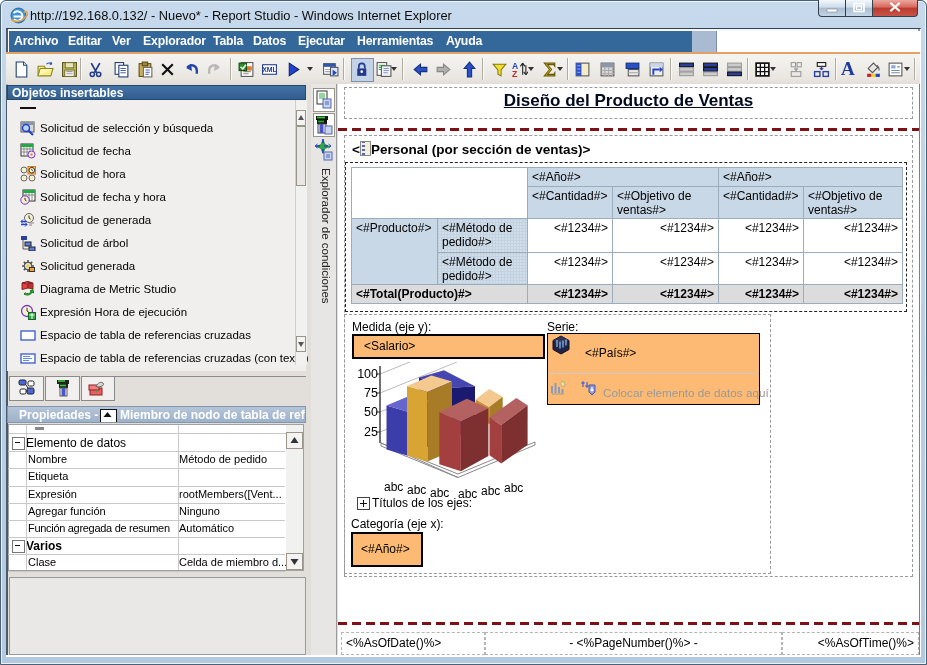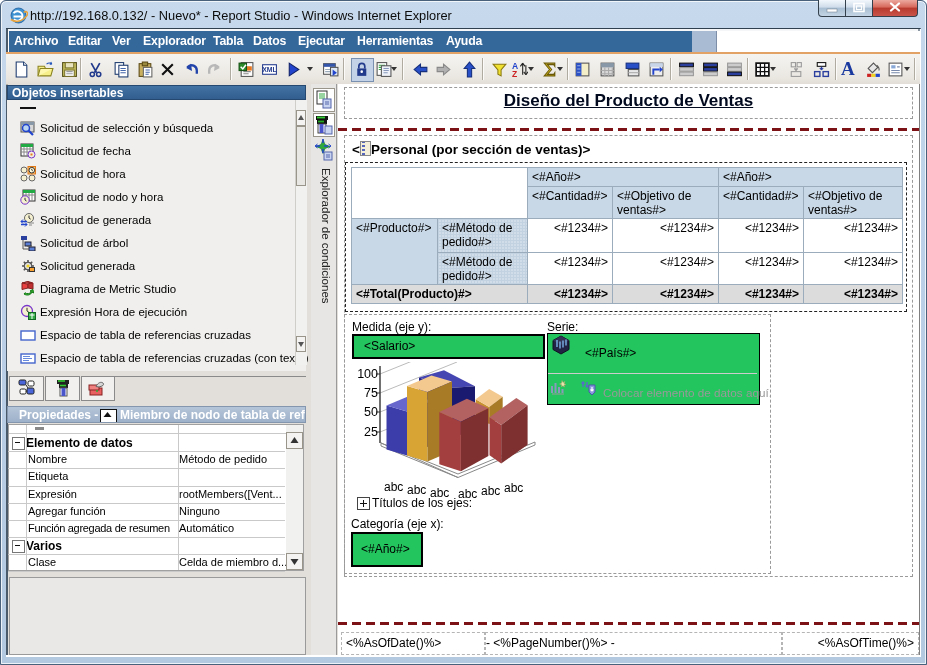--- a/index.html
+++ b/index.html
@@ -55,21 +55,21 @@
 .redline{position:absolute;height:3px;background:repeating-linear-gradient(90deg,#7d1216 0px,#7d1216 9px,#ffffff 9px,#ffffff 14px);}
 
 #xtab{position:absolute;left:351px;top:167px;border-collapse:collapse;table-layout:fixed;}
 #xtab td{border:1px solid #9badbd;font-size:12px;padding:2px 4px 1px 4px;overflow:hidden;vertical-align:top;}
 .hb{background:#c9d8e6;}
 .hatch{background-color:#c2d2e1;background-image:radial-gradient(circle,#ffffff 34%,rgba(255,255,255,0) 40%);background-size:3px 3px;}
 .tot{background:#dcdcdc;font-weight:bold;}
 .num{text-align:right;}
 
 .cl{position:absolute;font-size:12px;color:#000;}
-.cbox{position:absolute;border:2px solid #000;background:#22c55e;font-size:12px;}
+.cbox{position:absolute;border:2px solid #000;background:#fdba74;font-size:12px;}
 
 .fcell{position:absolute;top:632px;height:23px;border:1px dashed #b5b5b5;box-sizing:border-box;font-size:12px;background:#fff;}
 </style>
 </head>
 <body>
 <div id="win"></div>
 <div id="winhl"></div>
 <div id="winline"></div>
 <div id="page"></div>
 <div class="ab" style="left:6px;top:28px;width:914px;height:1px;background:#30404f"></div>
@@ -363,21 +363,21 @@
     <rect x="1" y="3" width="14" height="9" fill="#fff" stroke="#4466cc" stroke-width="1.4"></rect>
   </svg>
 <svg class="lic" style="left:20px;top:351px" viewBox="0 0 16 16">
     <rect x="1" y="3" width="14" height="9" fill="#fff" stroke="#4466cc" stroke-width="1.4"></rect>
     <path d="M3 5.5h7M3 7.5h9M3 9.5h6" stroke="#6688dd"></path>
   </svg>
 
 <div class="li" style="top:122px">Solicitud de selección y búsqueda</div>
 <div class="li" style="top:145px">Solicitud de fecha</div>
 <div class="li" style="top:168px">Solicitud de hora</div>
-<div class="li" style="top:191px">Solicitud de nodo y hora</div>
+<div class="li" style="top:191px">Solicitud de fecha y hora</div>
 <div class="li" style="top:214px">Solicitud de generada</div>
 <div class="li" style="top:237px">Solicitud de árbol</div>
 <div class="li" style="top:260px">Solicitud generada</div>
 <div class="li" style="top:283px">Diagrama de Metric Studio</div>
 <div class="li" style="top:306px">Expresión Hora de ejecución</div>
 <div class="li" style="top:329px">Espacio de tabla de referencias cruzadas</div>
 <div class="li" style="top:352px">Espacio de tabla de referencias cruzadas (con texto)</div>
 
 <div class="ab" style="left:295px;top:100px;width:11px;height:265px;background:#f1f1ef;border-left:1px solid #d0cec8"></div>
 <div class="sbtn" style="left:296px;top:110px;width:10px;height:16px">
@@ -425,21 +425,21 @@
         <path d="M6.5 2 2.5 7h8z" fill="#111"></path>
       </svg>
     </span>
 <span style="position:absolute;left:112px;top:1px;font-size:12px">Miembro de nodo de tabla de refe</span>
   </div>
 <div id="grid"></div>
 <div class="ab" style="left:9px;top:433px;width:294px;height:1px;background:#c9c9c9"></div>
 <div class="ab" style="left:35px;top:427px;width:9px;height:3px;background:#888"></div>
 
 <div class="gr" style="top:434px;height:17px;left:8px">
-    <span class="gname" style="left:18px;font-weight:bold;font-size:12px">Elemento de datos</span>
+    <span class="gname" style="left:18px;font-weight:normal;font-size:12px">Elemento de datos</span>
   </div>
 <div class="gr" style="top:451px;height:17px;left:8px">
     <span class="gname">Nombre</span>
     <span class="gval">Método de pedido</span>
   </div>
 <div class="gr" style="top:468px;height:18px;left:8px">
     <span class="gname">Etiqueta</span>
   </div>
 <div class="gr" style="top:486px;height:17px;left:8px">
     <span class="gname">Expresión</span>
@@ -646,17 +646,17 @@
     </svg>
   </div>
 <div class="cl" style="left:372px;top:496px">Títulos de los ejes:</div>
 <div class="cl" style="left:351px;top:517px">Categoría (eje x):</div>
 <div class="cbox" style="left:351px;top:532px;width:60px;height:31px;line-height:31px;padding-left:8px">&lt;#Año#&gt;</div>
 
 <div class="redline" style="left:338px;top:622px;width:581px"></div>
 <div class="fcell" style="left:341px;width:144px">
     <span style="position:absolute;left:4px;top:3px">&lt;%AsOfDate()%&gt;</span>
   </div>
-<div class="fcell" style="left:485px;width:297px;text-align:left"><span style="position:relative;top:3px">- &lt;%PageNumber()%&gt; -</span></div>
+<div class="fcell" style="left:485px;width:297px;text-align:center"><span style="position:relative;top:3px">- &lt;%PageNumber()%&gt; -</span></div>
 <div class="fcell" style="left:782px;width:137px">
     <span style="position:absolute;right:4px;top:3px">&lt;%AsOfTime()%&gt;</span>
   </div>
 
 
 </body></html>

